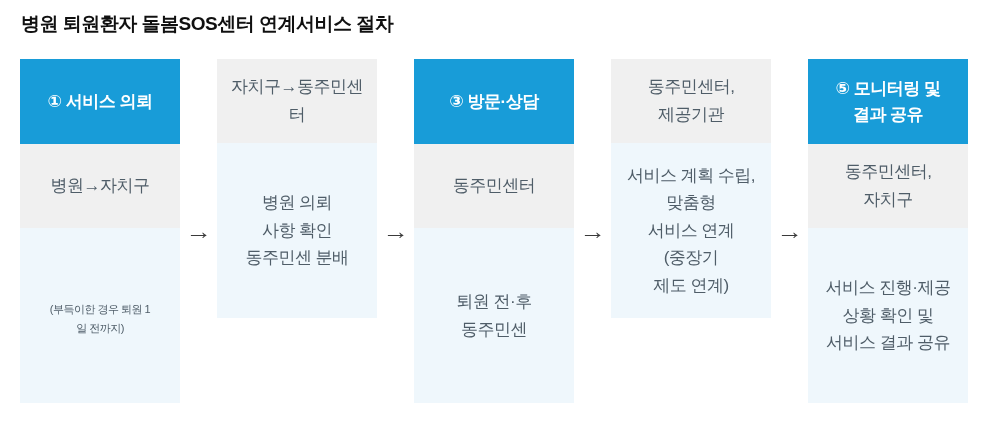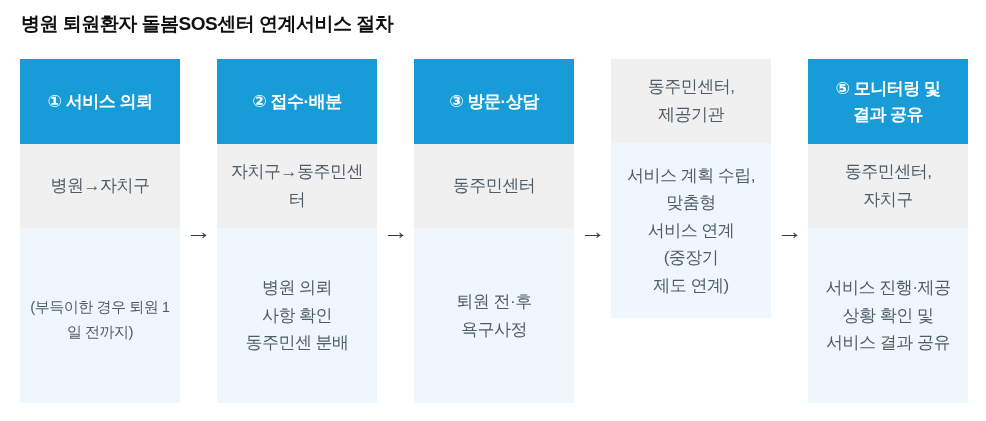--- a/index.html
+++ b/index.html
@@ -72,21 +72,21 @@
   }
   .detail-text {
     color: #4f5d68;
     font-size: 17px;
     line-height: 1.62;
     letter-spacing: -0.5px;
     white-space: pre-line;
   }
   .detail-note {
     color: #4f5d68;
-    font-size: 15px;
+    font-size: 11px;
     line-height: 1.7;
     letter-spacing: -0.5px;
     margin-top: 7px;
     white-space: pre-line;
   }
   .detail-note:empty { display: none; }
   .arrow-cell {
     width: 37px;
     display: flex;
     align-items: center;
@@ -115,41 +115,40 @@
         <div class="detail-note">(부득이한 경우 퇴원 1
 일 전까지)</div>
       </div>
     </div>
 
     <div class="arrow-cell">
       <span class="arrow">→</span>
     </div>
 
     <div class="step">
-      <div class="step-header">② 접수·배분</div>
       <div class="step-actor">자치구→동주민센
 터</div>
       <div class="step-detail">
         <div class="detail-text">병원 의뢰
 사항 확인
 동주민센 분배</div>
 
       </div>
     </div>
 
     <div class="arrow-cell">
       <span class="arrow">→</span>
     </div>
 
     <div class="step">
       <div class="step-header">③ 방문·상담</div>
       <div class="step-actor">동주민센터</div>
       <div class="step-detail">
         <div class="detail-text">퇴원 전·후
-욕구사정</div>
+동주민센</div>
 
       </div>
     </div>
 
     <div class="arrow-cell">
       <span class="arrow">→</span>
     </div>
 
     <div class="step">
       <div class="step-actor">동주민센터,

